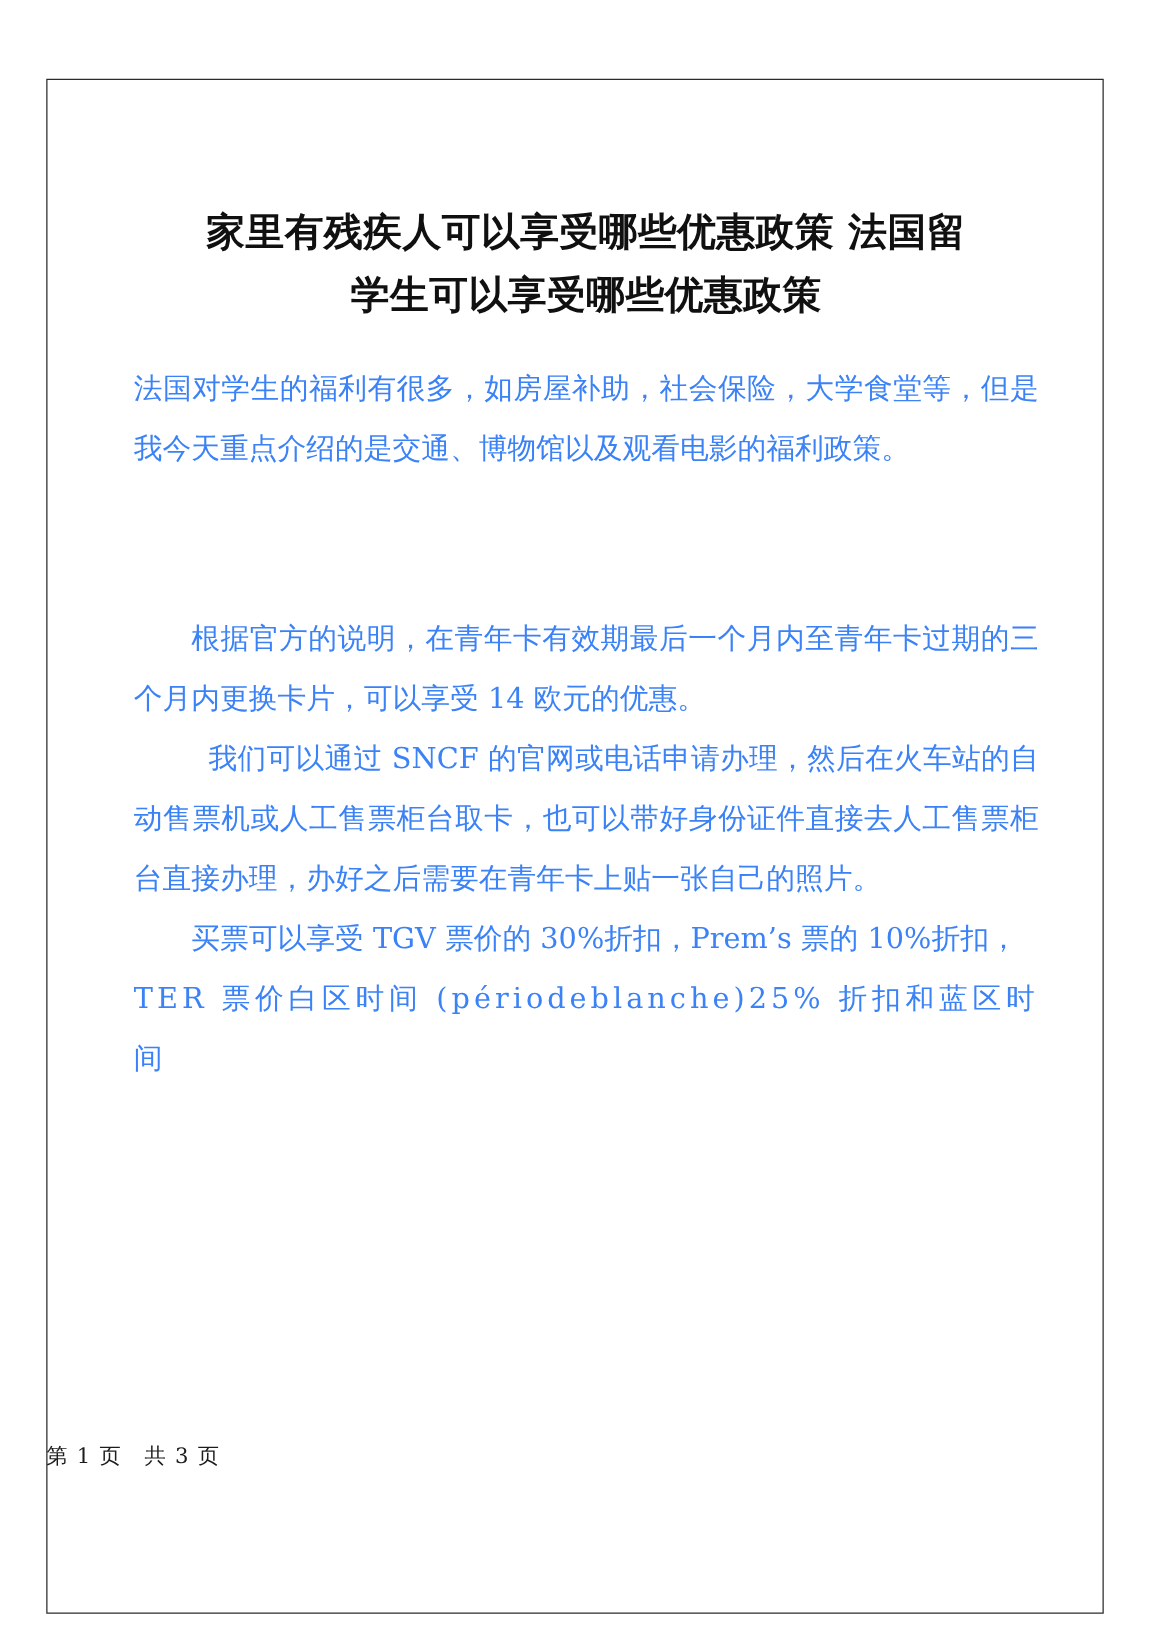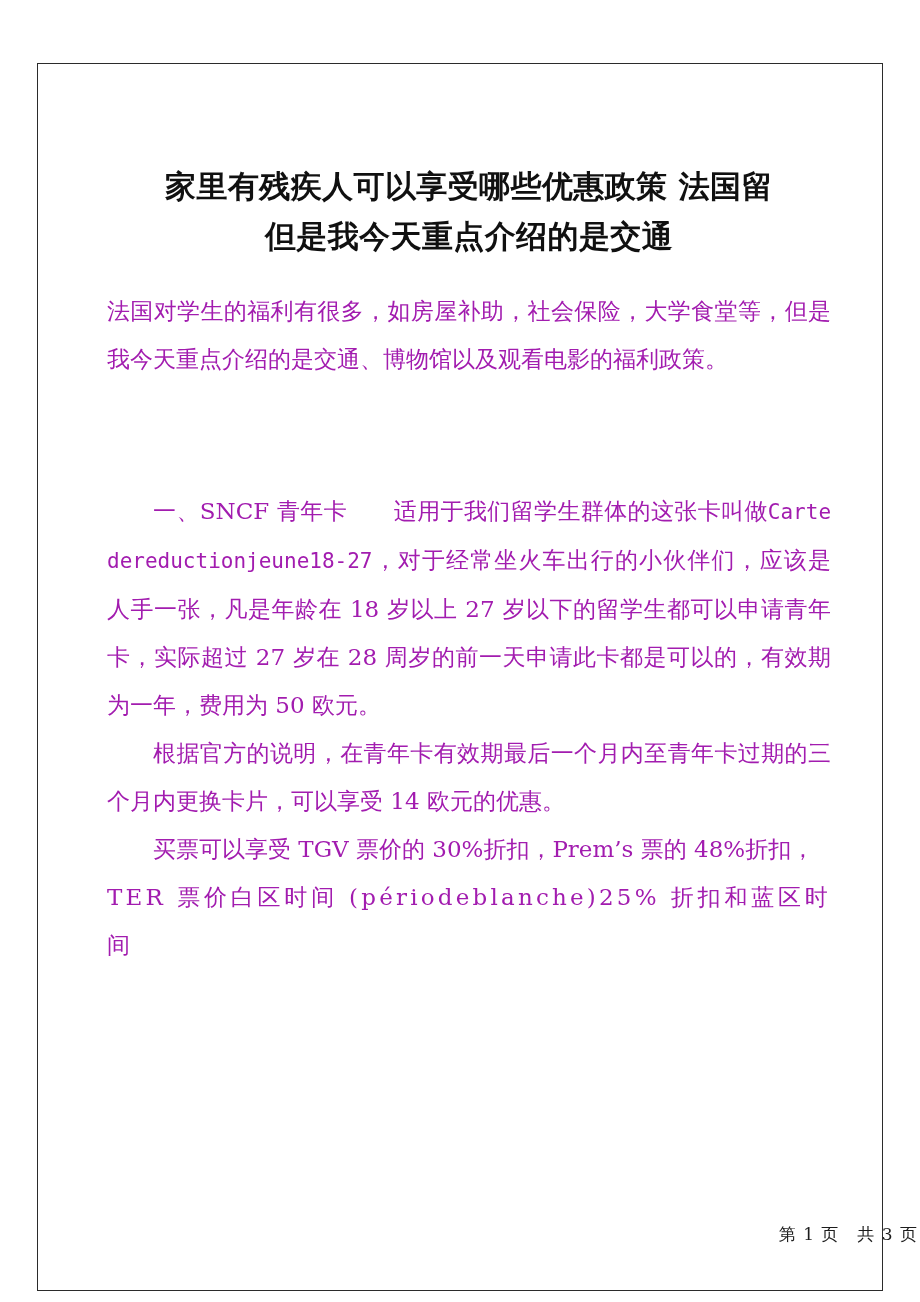--- a/index.html
+++ b/index.html
@@ -56,21 +56,21 @@
     color: #101010;
   }
 
   
   .para {
     margin: 0;
     font-size: 23px;
     line-height: 48px;
     text-align: justify;
     text-justify: inter-ideograph;
-    color: #a21caf;
+    color: #3b82f6;
     word-break: break-all;
   }
   .para.indent { text-indent: 2em; }
   .para.indent-3 { text-indent: 2.6em; }
 
   .gap-lg { height: 104px; }
   .gap-sm { height: 26px; }
 
   .latin {
     font-family: "DejaVu Sans Mono", "Liberation Mono", monospace;
@@ -80,54 +80,54 @@
 
   
   .spread-1 {
     letter-spacing: 3.2px;
   }
 
   
   #footer {
     position: absolute;
     left: 37px;
-    top: 1196px;
+    top: 1126px;
     width: 881px;
-    text-align: right;
+    text-align: left;
     font-size: 17px;
     color: #1c1c1c;
     letter-spacing: 1px;
   }
 </style>
 </head>
 <body>
 
 <div id="page">
 
   <div id="page-frame"></div>
 
   <div id="content">
 
     <h1 class="doc-title">
       <span>家里有残疾人可以享受哪些优惠政策 法国留</span><br>
-      <span>但是我今天重点介绍的是交通</span>
+      <span>学生可以享受哪些优惠政策</span>
     </h1>
 
     <div class="gap-sm"></div>
 
     <p class="para">法国对学生的福利有很多，如房屋补助，社会保险，大学食堂等，但是我今天重点介绍的是交通、博物馆以及观看电影的福利政策。</p>
 
     <div class="gap-lg"></div>
 
-    <p class="para indent"><span>一、SNCF 青年卡</span><span>　　</span><span>适用于我们留学生群体的这张卡叫做</span><span class="latin">Cartedereductionjeune18-27</span><span>，对于经常坐火车出行的小伙伴们，应该是人手一张，凡是年龄在 18 岁以上 27 岁以下的留学生都可以申请青年卡，实际超过 27 岁在 28 周岁的前一天申请此卡都是可以的，有效期为一年，费用为 50 欧元。</span></p>
 
     <p class="para indent">根据官方的说明，在青年卡有效期最后一个月内至青年卡过期的三个月内更换卡片，可以享受 14 欧元的优惠。</p>
 
+    <p class="para indent-3">我们可以通过 SNCF 的官网或电话申请办理，然后在火车站的自动售票机或人工售票柜台取卡，也可以带好身份证件直接去人工售票柜台直接办理，办好之后需要在青年卡上贴一张自己的照片。</p>
 
-    <p class="para indent">买票可以享受 TGV 票价的 30%折扣，Prem’s 票的 48%折扣，</p>
+    <p class="para indent">买票可以享受 TGV 票价的 30%折扣，Prem’s 票的 10%折扣，</p>
 
     <p class="para spread-1">TER 票价白区时间 (périodeblanche)25% 折扣和蓝区时间</p>
 
 
   </div>
 
   <div id="footer">
     <span>第 1 页　共 3 页</span>
   </div>
 

